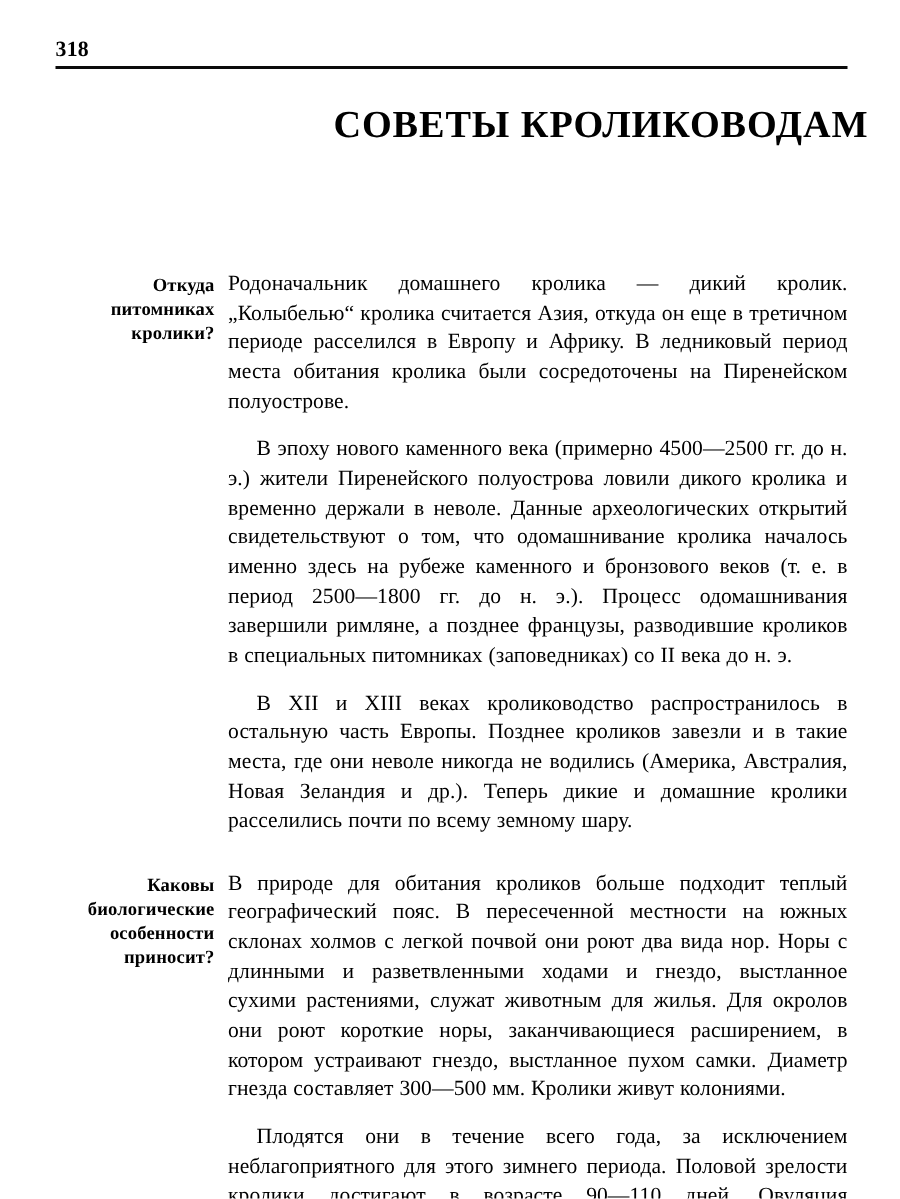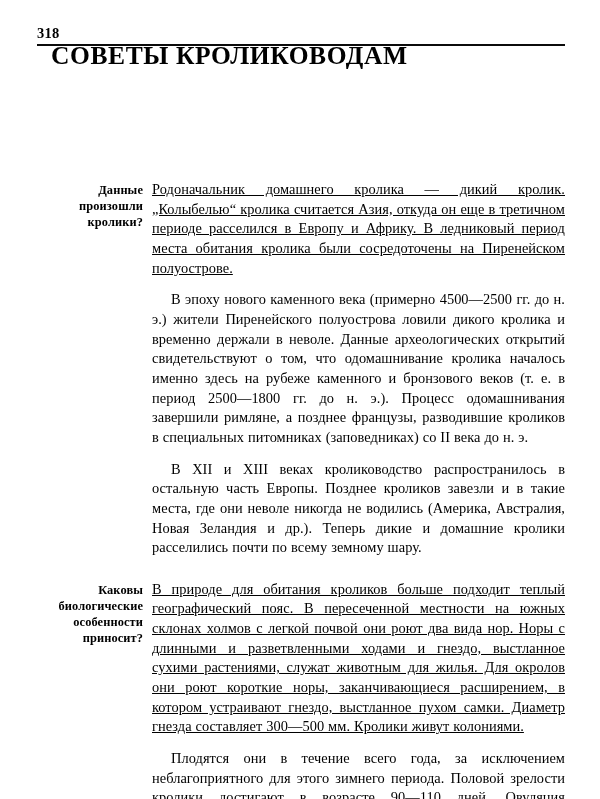--- a/index.html
+++ b/index.html
@@ -40,23 +40,23 @@
   .rule {
     width: 528px;
     height: 2.2px;
     background: #0b0b0b;
   }
 
   
   .chapter-title {
     position: absolute;
     left: 37px;
-    top: 41px;
+    top: 68px;
     width: 528px;
-    text-align: left;
+    text-align: right;
     font-size: 25.5px;
     font-weight: bold;
     letter-spacing: 0.6px;
     line-height: 1.15;
     padding-left: 14px;
   }
 
   
   .content {
     position: absolute;
@@ -95,42 +95,41 @@
     font-size: 14.4px;
     line-height: 1.365;
     text-align: justify;
     text-indent: 19px;
     letter-spacing: 0.05px;
     word-spacing: 0.3px;
     hyphens: manual;
   }
   p.para.first {
     text-indent: 0;
-    text-decoration: underline;
   }
   p.para + p.para {
     margin-top: 12px;
   }
 </style>
 </head>
 <body>
 
 <div class="page">
 
   <div class="header-block">
     <div class="folio">318</div>
     <div class="rule"></div>
   </div>
 
   <div class="chapter-title">СОВЕТЫ КРОЛИКОВОДАМ</div>
 
   <div class="content">
 
     <div class="section">
-      <div class="marginal">Данные произошли кролики?</div>
+      <div class="marginal">Откуда питомниках кролики?</div>
       <div class="body-col">
         <p class="para first">Родоначальник домашнего кролика — дикий кролик. „Колыбелью“ кролика считается Азия, откуда он еще в третичном периоде расселился в Европу и Африку. В ледниковый период места обитания кролика были сосредоточены на Пиренейском полуострове.</p>
         <p class="para">В эпоху нового каменного века (примерно 4500—2500 гг. до н. э.) жители Пиренейского полуострова ловили дикого кролика и временно держали в неволе. Данные археологических открытий свидетельствуют о том, что одомашнивание кролика началось именно здесь на рубеже каменного и бронзового веков (т. е. в период 2500—1800 гг. до н. э.). Процесс одомашнивания завершили римляне, а позднее французы, разводившие кроликов в специальных питомниках (заповедниках) со II века до н. э.</p>
         <p class="para">В XII и XIII веках кролиководство распространилось в остальную часть Европы. Позднее кроликов завезли и в такие места, где они неволе никогда не водились (Америка, Австралия, Новая Зеландия и др.). Теперь дикие и домашние кролики расселились почти по всему земному шару.</p>
       </div>
     </div>
 
     <div class="section">
       <div class="marginal">Каковы биологические особенности приносит?</div>
       <div class="body-col">

